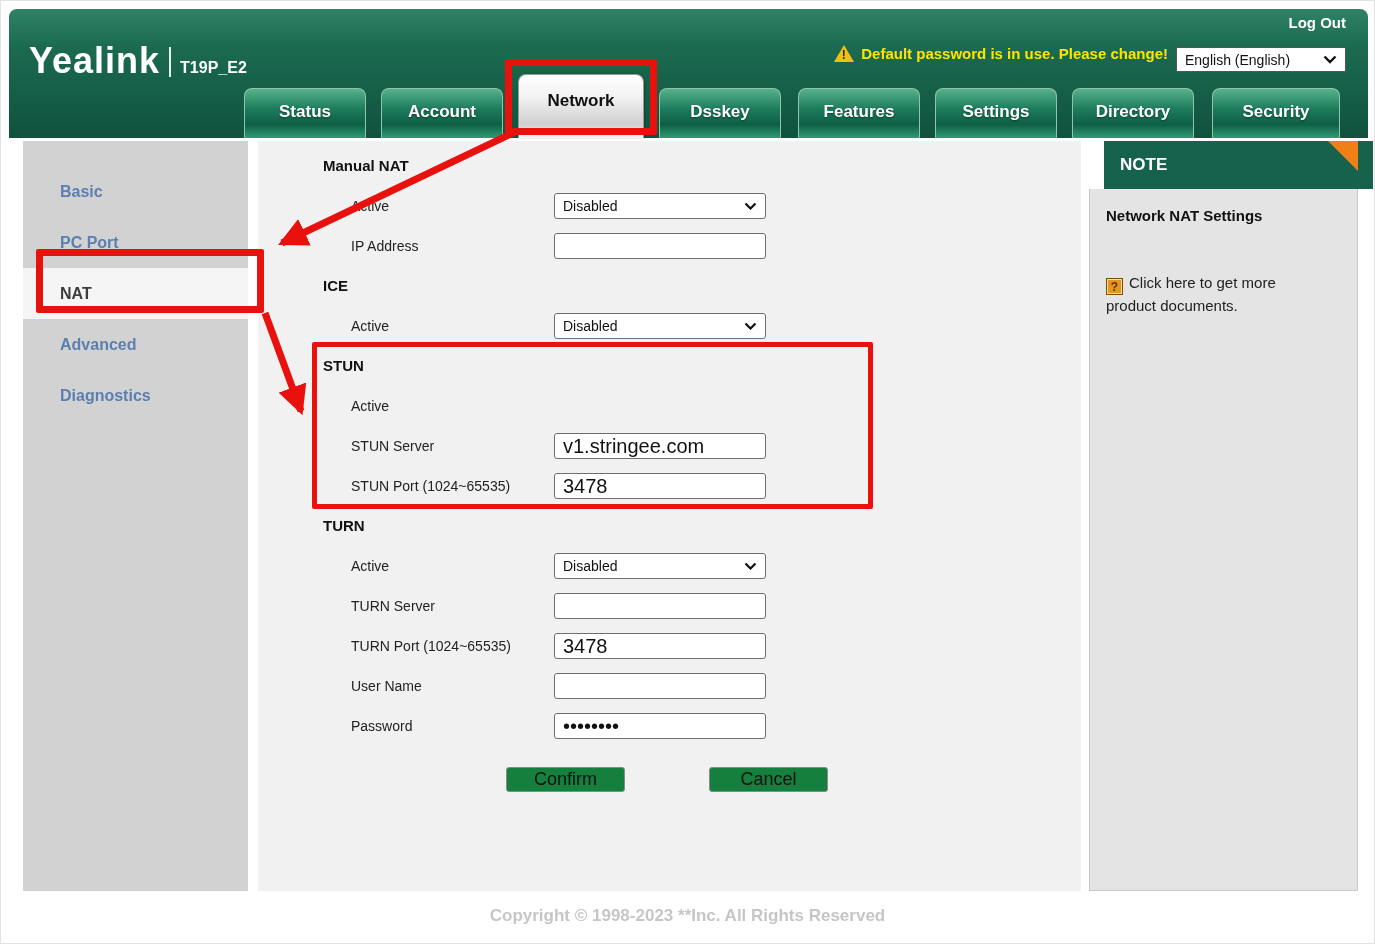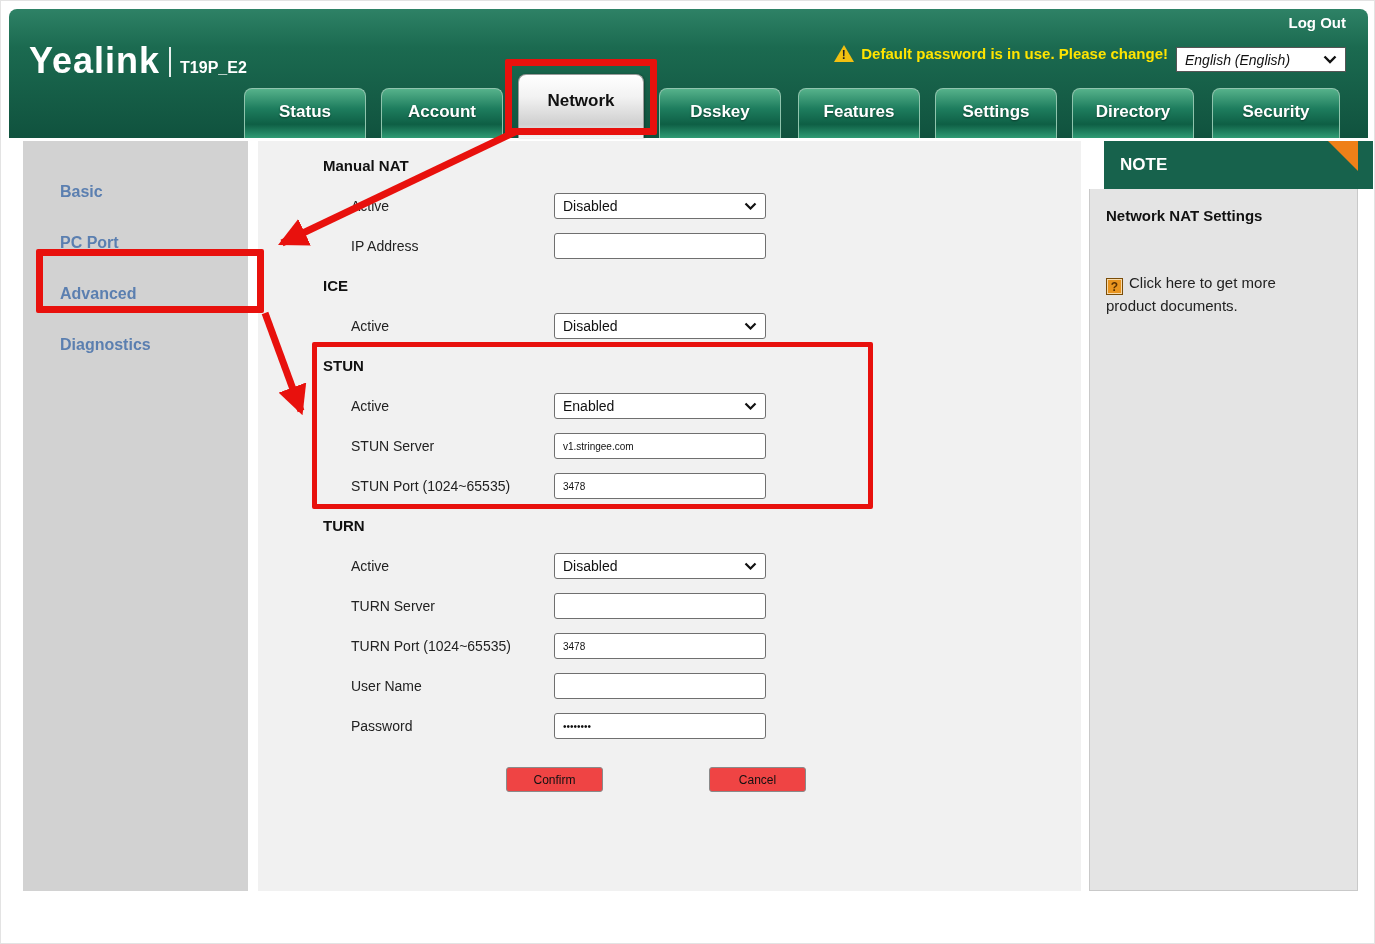--- a/index.html
+++ b/index.html
@@ -17,21 +17,21 @@
   .warn-row { position:absolute; top:36px; right:200px; display:flex; align-items:center; }
   .warn-tri { position:relative; width:0; height:0; margin-right:7px;
               border-left:10px solid transparent; border-right:10px solid transparent;
               border-bottom:17px solid #f2c011; }
   .warn-tri i { position:absolute; left:-2.5px; top:3px; color:#222; font-style:normal;
                 font-weight:bold; font-size:12px; }
   .warn-text { color:#ffe400; font-weight:bold; font-size:15px; }
   .lang-select { position:absolute; top:38px; right:22px; width:170px; height:25px;
                  background:#fff; border:1px solid #555; display:flex; align-items:center;
                  justify-content:space-between; padding:0 8px; font-size:14px; color:#111;
-                 cursor:pointer;font-style:italic; }
+                 cursor:pointer; }
   .logo-row { position:absolute; left:20px; top:34px; display:flex; align-items:flex-end; }
   .logo { color:#fff; font-weight:bold; font-size:36px; letter-spacing:1px; line-height:1; }
   .logo-div { display:inline-block; width:2px; height:30px; background:rgba(255,255,255,.9);
               margin:0 9px 2px 9px; }
   .model { color:#fff; font-weight:bold; font-size:16px; margin-bottom:2px; }
 
   
   .tab { position:absolute; bottom:0; width:122px; height:50px; cursor:pointer;
          border:1px solid #8fc4ad; border-bottom:none; border-radius:8px 8px 0 0;
          background:linear-gradient(180deg,#56b28b 0%,#1e7d5e 40%,#0e5f45 72%,#2f9b74 100%);
@@ -53,25 +53,25 @@
   .main { position:absolute; left:257px; top:140px; width:823px; height:750px;
           background:#f1f1f1; padding-top:5px; }
   .stitle { height:40px; line-height:40px; margin-left:65px; font-weight:bold;
             font-size:15px; color:#111; }
   .frow { height:40px; display:flex; align-items:center; position:relative; }
   .flabel { flex:0 0 296px; padding-left:93px; font-size:14px; color:#222; }
   .selectbox { width:212px; height:26px; background:#fff; border:1px solid #6f6f6f;
                border-radius:3px; display:flex; align-items:center; justify-content:space-between;
                padding:4px 8px; font-size:14px; color:#111; cursor:pointer; }
   .tinput { width:212px; height:26px; background:#fff; border:1px solid #6f6f6f;
-            border-radius:3px; padding:0 8px; font-size:10px; color:#111;
+            border-radius:3px; padding:0 8px; font-size:20px; color:#111;
             font-family:"Liberation Sans", sans-serif; }
   .btn-row { height:46px; position:relative; margin-top:12px; }
-  .btn { position:absolute; top:9px; width:97px; height:25px; background:#ef4444;
-         border:1px solid #8a8a8a; border-radius:3px; font-size:12px; color:#111;
+  .btn { position:absolute; top:9px; width:119px; height:25px; background:#15803d;
+         border:1px solid #8a8a8a; border-radius:3px; font-size:18px; color:#111;
          font-family:"Liberation Sans", sans-serif; cursor:pointer; }
   .btn.confirm { left:248px; }
   .btn.cancel { left:451px; }
 
   
   .note-hd { position:absolute; left:1103px; top:140px; width:269px; height:48px;
              background:#17624c; color:#fff; font-weight:bold; font-size:17px;
              line-height:48px; padding-left:16px; }
   .note-fold { position:absolute; left:1327px; top:140px; width:0; height:0;
                border-top:30px solid #ef8018; border-left:30px solid transparent; }
@@ -134,20 +134,21 @@
     <div class="tab" style="left:650px">Dsskey</div>
     <div class="tab" style="left:789px">Features</div>
     <div class="tab" style="left:926px">Settings</div>
     <div class="tab" style="left:1063px">Directory</div>
     <div class="tab" style="left:1203px;width:128px">Security</div>
   </div>
 
   <div class="sidebar">
     <div class="sb-item">Basic</div>
     <div class="sb-item">PC Port</div>
+    <div class="sb-item active">NAT</div>
     <div class="sb-item">Advanced</div>
     <div class="sb-item">Diagnostics</div>
   </div>
 
   <div class="main">
 
     <div class="stitle">Manual NAT</div>
 
     <div class="frow">
       <span class="flabel">Active</span>
@@ -173,26 +174,20 @@
         <svg class="chev-svg" width="13" height="8" viewBox="0 0 13 8">
             <polyline points="1.5,1.5 6.5,6.5 11.5,1.5" fill="none" stroke="#111" stroke-width="2.2"></polyline>
           </svg>
       </div>
     </div>
 
     <div class="stitle">STUN</div>
 
     <div class="frow">
       <span class="flabel">Active</span>
-      <div class="selectbox">
-        <span>Enabled</span>
-        <svg class="chev-svg" width="13" height="8" viewBox="0 0 13 8">
-            <polyline points="1.5,1.5 6.5,6.5 11.5,1.5" fill="none" stroke="#111" stroke-width="2.2"></polyline>
-          </svg>
-      </div>
     </div>
 
     <div class="frow">
       <span class="flabel">STUN Server</span>
       <input class="tinput" value="v1.stringee.com" style="">
     </div>
 
     <div class="frow">
       <span class="flabel">STUN Port (1024~65535)</span>
       <input class="tinput" value="3478" style="">
@@ -238,20 +233,21 @@
 
   <div class="note-hd">NOTE</div>
   <div class="note-fold"></div>
   <div class="note-body">
     <div class="note-heading">Network NAT Settings</div>
     <div class="note-help">
       <span class="qicon">?</span><span>Click here to get more product documents.</span>
     </div>
   </div>
 
+  <div class="footer">Copyright © 1998-2023 **Inc. All Rights Reserved</div>
 
   <div class="ann-box ann-net"></div>
   <div class="ann-box ann-nat"></div>
   <div class="ann-box ann-stun"></div>
   <svg class="ann-svg" viewBox="0 0 1375 944">
     <defs>
       <marker id="arrowhead" viewBox="0 0 10 10" refX="8.5" refY="5" markerWidth="4.2" markerHeight="4.2" orient="auto-start-reverse">
         <path d="M0,0 L10,5 L0,10 z" fill="#e8110d"></path>
       </marker>
     </defs>

